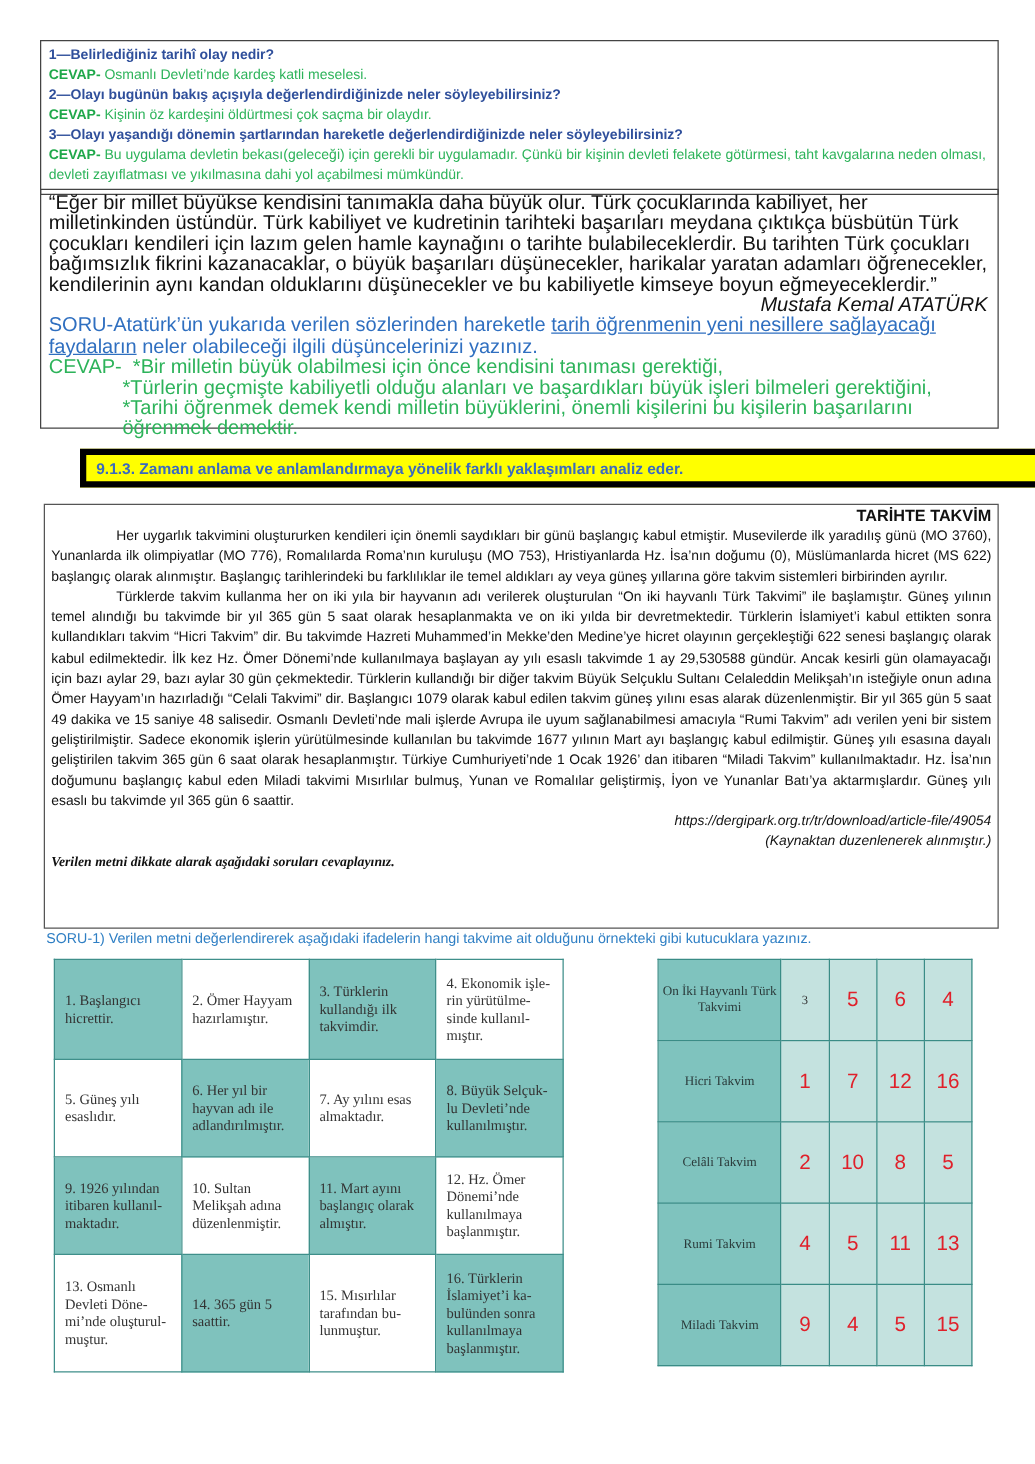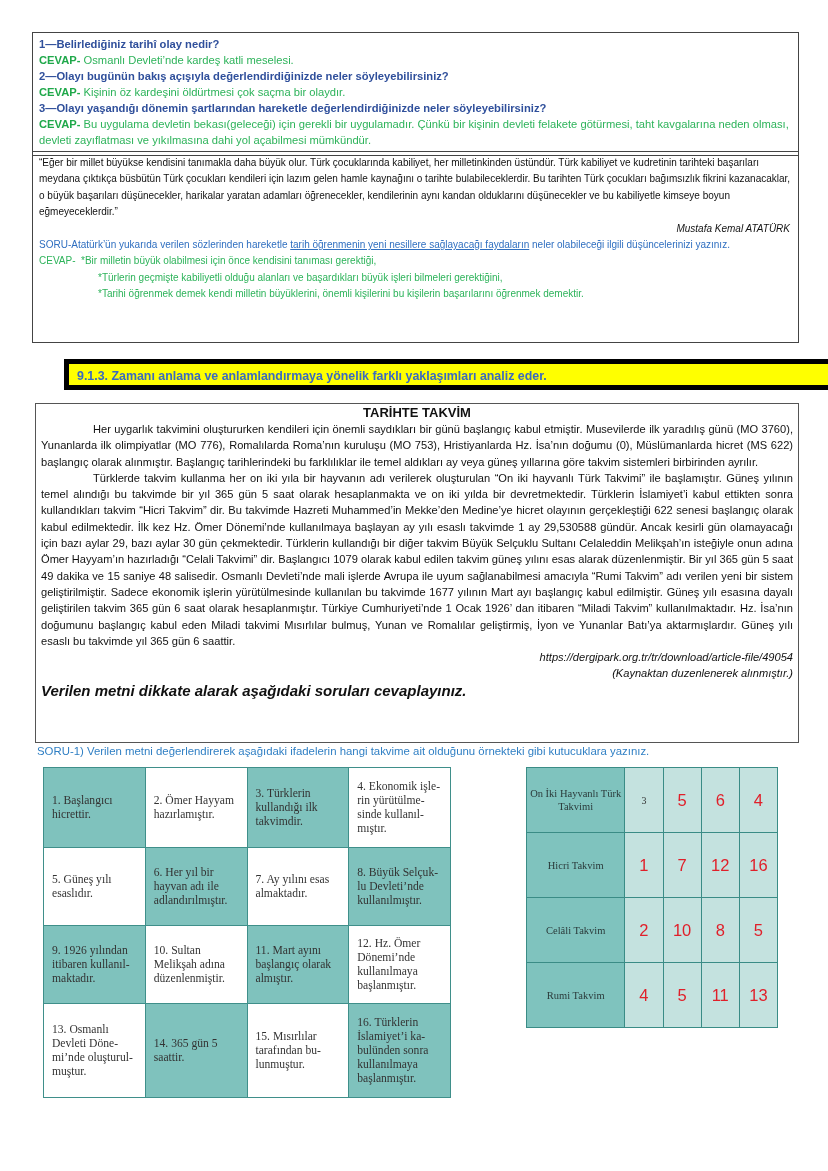--- a/index.html
+++ b/index.html
@@ -4,36 +4,36 @@
   <style>
     * { box-sizing: border-box; margin: 0; padding: 0; }
     html, body { width: 828px; height: 1171px; background: #ffffff; }
     body { position: relative; font-family: "Liberation Sans", sans-serif; color: #111; overflow: hidden; }
 
     .box1 { position: absolute; left: 32px; top: 19px; width: 767px; height: 124px; border: 1.5px solid #444; padding: 3px 6px; font-size: 11.2px; line-height: 16px; margin-top: 13px; }
     .q { color: #2f4f9b; font-weight: bold; }
     .cevap-label { color: #1fa84a; font-weight: bold; }
     .cevap-text { color: #2db35a; }
 
-    .box2 { position: absolute; left: 32px; top: 151px; width: 767px; height: 192px; border: 1.5px solid #444; padding: 3px 6px; font-size: 10px; line-height: 16.4px; }
+    .box2 { position: absolute; left: 32px; top: 151px; width: 767px; height: 192px; border: 1.5px solid #444; padding: 3px 6px; font-size: 16px; line-height: 16.4px; }
     .quote { color: #111; }
     .author { text-align: right; font-style: italic; color: #111; padding-right: 2px; }
     .soru { color: #2f6fc0; font-weight: normal; }
     .soru u { text-decoration: underline; }
     .ans-line { color: #2db35a; }
     .ans-indent { padding-left: 59px; color: #2db35a; }
 
     .banner { position: absolute; left: 23px; top: 359px; width: 778px; height: 31px; background: #ffff00; border: 5px solid #000; padding: 2px 8px; margin-left: 41px; }
     .banner span { color: #3a6ac0; font-weight: bold; font-size: 12.4px; line-height: 19px; }
 
     .textbox { position: absolute; left: 35px; top: 403px; width: 764px; height: 340px; border: 1px solid #555; padding: 1px 5px; font-size: 11.1px; line-height: 16.3px; text-align: justify; }
-    .textbox .title { text-align: center; font-weight: bold; font-size: 13px; line-height: 16px; }
+    .textbox .title { text-align: right; font-weight: bold; font-size: 13px; line-height: 16px; }
     .textbox .para { text-indent: 52px; }
     .textbox .src { text-align: right; font-style: italic; }
-    .textbox .instr { font-family: Liberation Sans, sans-serif; font-style: italic; font-weight: bold; font-size: 15px; line-height: 15px; margin-top: 1px; }
+    .textbox .instr { font-family: Liberation Serif, serif; font-style: italic; font-weight: bold; font-size: 11px; line-height: 15px; margin-top: 1px; }
 
     .soru1 { position: absolute; left: 37px; top: 745px; font-size: 11.4px; color: #2f7fc4; font-weight: normal; }
 
     .grid { position: absolute; left: 43px; top: 767px; width: 408px; border-collapse: collapse; font-family: "Liberation Serif", serif; font-size: 11.6px; line-height: 14px; color: #333; }
     .grid td { border: 1px solid #3f8f8a; padding: 4px 8px; vertical-align: middle; width: 25%; }
     .grid tr { height: 78px; }
     .grid tr.r1 { height: 80px; }
     .grid tr.r4 { height: 94px; }
     .teal { background: #7fc2bd; }
     .white { background: #ffffff; }
@@ -132,14 +132,21 @@
     <td class="val">8</td>
     <td class="val">5</td>
   </tr>
   <tr>
     <td class="lab">Rumi Takvim</td>
     <td class="val">4</td>
     <td class="val">5</td>
     <td class="val">11</td>
     <td class="val">13</td>
   </tr>
+  <tr>
+    <td class="lab">Miladi Takvim</td>
+    <td class="val">9</td>
+    <td class="val">4</td>
+    <td class="val">5</td>
+    <td class="val">15</td>
+  </tr>
 </tbody>
   </table>
 
 </body></html>

